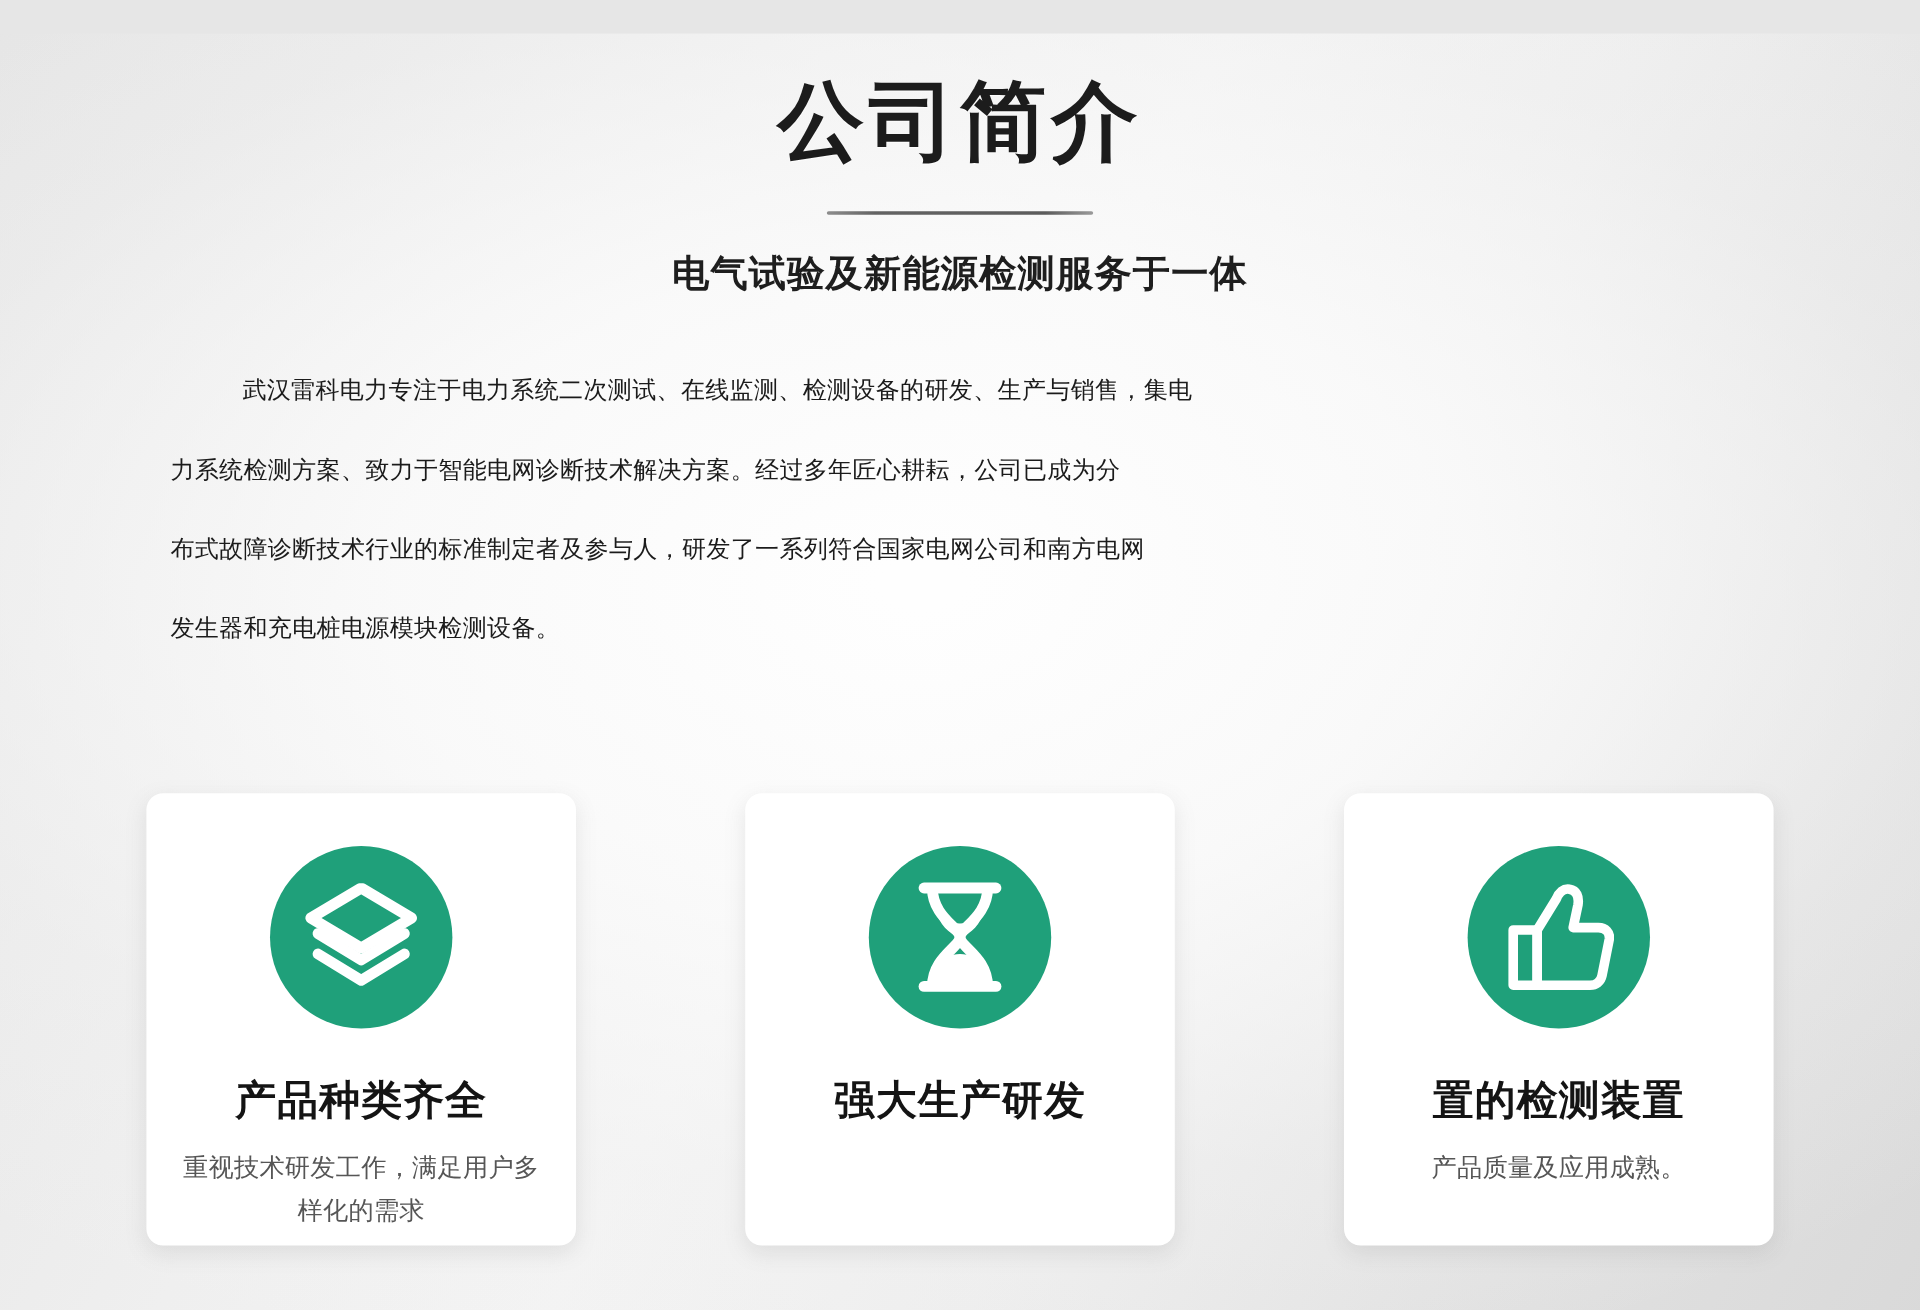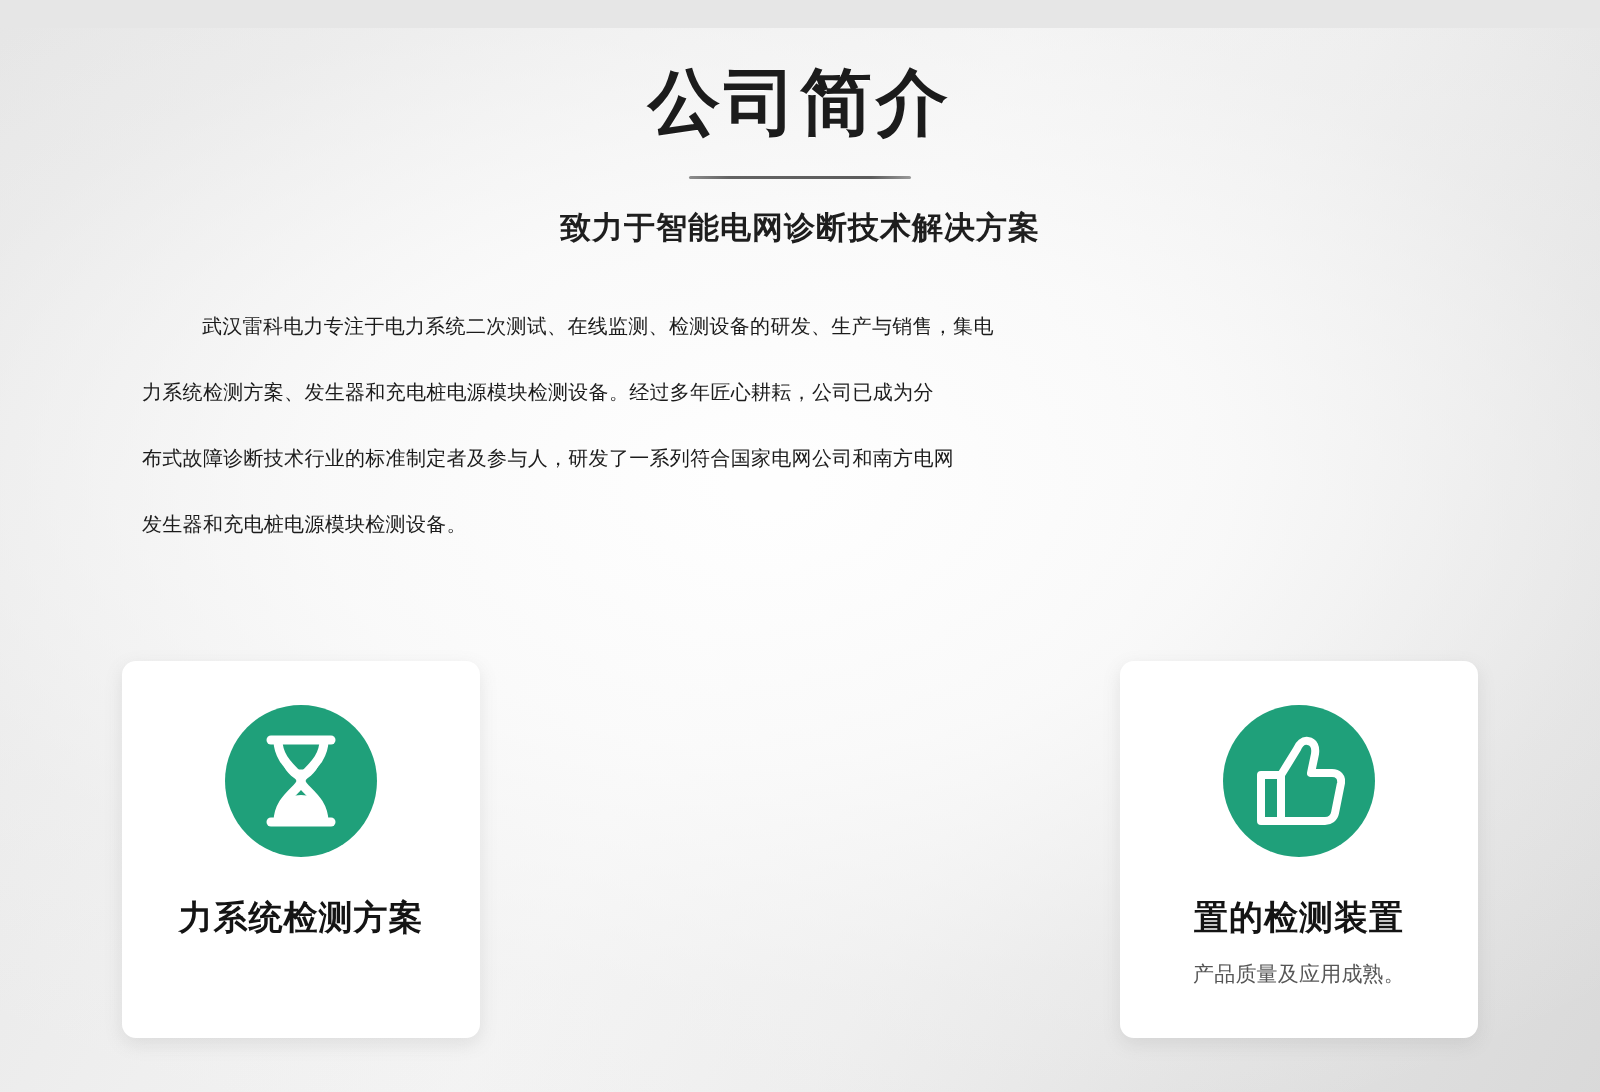--- a/index.html
+++ b/index.html
@@ -139,47 +139,60 @@
   }
 </style>
 </head>
 <body>
 
 <div class="page">
 
   <div class="header">
     <h1 class="main-title">公司简介</h1>
     <div class="title-divider"></div>
-    <h2 class="sub-title">致力于智能电网诊断技术解决方案</h2>
+    <h2 class="sub-title">电气试验及新能源检测服务于一体</h2>
   </div>
 
   <div class="intro">
     <span class="ln indent">武汉雷科电力专注于电力系统二次测试、在线监测、检测设备的研发、生产与销售，集电</span>
-    <span class="ln">力系统检测方案、发生器和充电桩电源模块检测设备。经过多年匠心耕耘，公司已成为分</span>
+    <span class="ln">力系统检测方案、致力于智能电网诊断技术解决方案。经过多年匠心耕耘，公司已成为分</span>
     <span class="ln">布式故障诊断技术行业的标准制定者及参与人，研发了一系列符合国家电网公司和南方电网</span>
     <span class="ln">发生器和充电桩电源模块检测设备。</span>
   </div>
 
   <div class="cards">
 
+    <div class="card">
+      <div class="icon-circle">
+        <span>
+          <svg width="96" height="90" viewBox="0 0 96 90" fill="none">
+            <path d="M48 4 L90 29 L48 54 L6 29 Z" stroke="#ffffff" stroke-width="9" stroke-linejoin="round" fill="none"></path>
+            <path d="M12 42 L48 64 L84 42" stroke="#ffffff" stroke-width="9" stroke-linejoin="round" stroke-linecap="round" fill="none"></path>
+            <path d="M12 59 L48 81 L84 59" stroke="#ffffff" stroke-width="9" stroke-linejoin="round" stroke-linecap="round" fill="none"></path>
+          </svg>
+        </span>
+      </div>
+      <div class="card-title">产品种类齐全</div>
+      <div class="card-desc">重视技术研发工作，满足用户多样化的需求</div>
+    </div>
 
     <div class="card">
       <div class="icon-circle">
         <span>
           <svg width="80" height="94" viewBox="0 0 80 94" fill="none">
             <path d="M10 6 H70" stroke="#ffffff" stroke-width="9" stroke-linecap="round"></path>
             <path d="M10 88 H70" stroke="#ffffff" stroke-width="9" stroke-linecap="round"></path>
             <path d="M17 6 C17 30 40 39 40 47 C40 55 17 64 17 88" stroke="#ffffff" stroke-width="9" fill="none" stroke-linejoin="round"></path>
             <path d="M63 6 C63 30 40 39 40 47 C40 55 63 64 63 88" stroke="#ffffff" stroke-width="9" fill="none" stroke-linejoin="round"></path>
             <path d="M21 28 C28 38 52 38 59 28 C55 40 45 46 40 47 C35 46 25 40 21 28 Z" fill="#ffffff"></path>
             <path d="M22 70 C28 58 52 58 58 70 C59 74 61 80 62 84 H18 C19 80 21 74 22 70 Z" fill="#ffffff"></path>
           </svg>
         </span>
       </div>
-      <div class="card-title">力系统检测方案</div>
+      <div class="card-title">强大生产研发</div>
     </div>
 
     <div class="card">
       <div class="icon-circle">
         <span>
           <svg width="92" height="92" viewBox="0 0 92 92" fill="none">
             <path d="M8 40 H28 V86 H8 Z" stroke="#ffffff" stroke-width="8" stroke-linejoin="round" fill="none"></path>
             <path d="M28 40 L44 14 C46 9 50 5 55 6 C61 7 63 12 62 19 L58 38 H79 C85 38 89 42 88 48 L82 78 C81 83 77 86 72 86 H28 Z" stroke="#ffffff" stroke-width="8" stroke-linejoin="round" fill="none"></path>
           </svg>
         </span>

